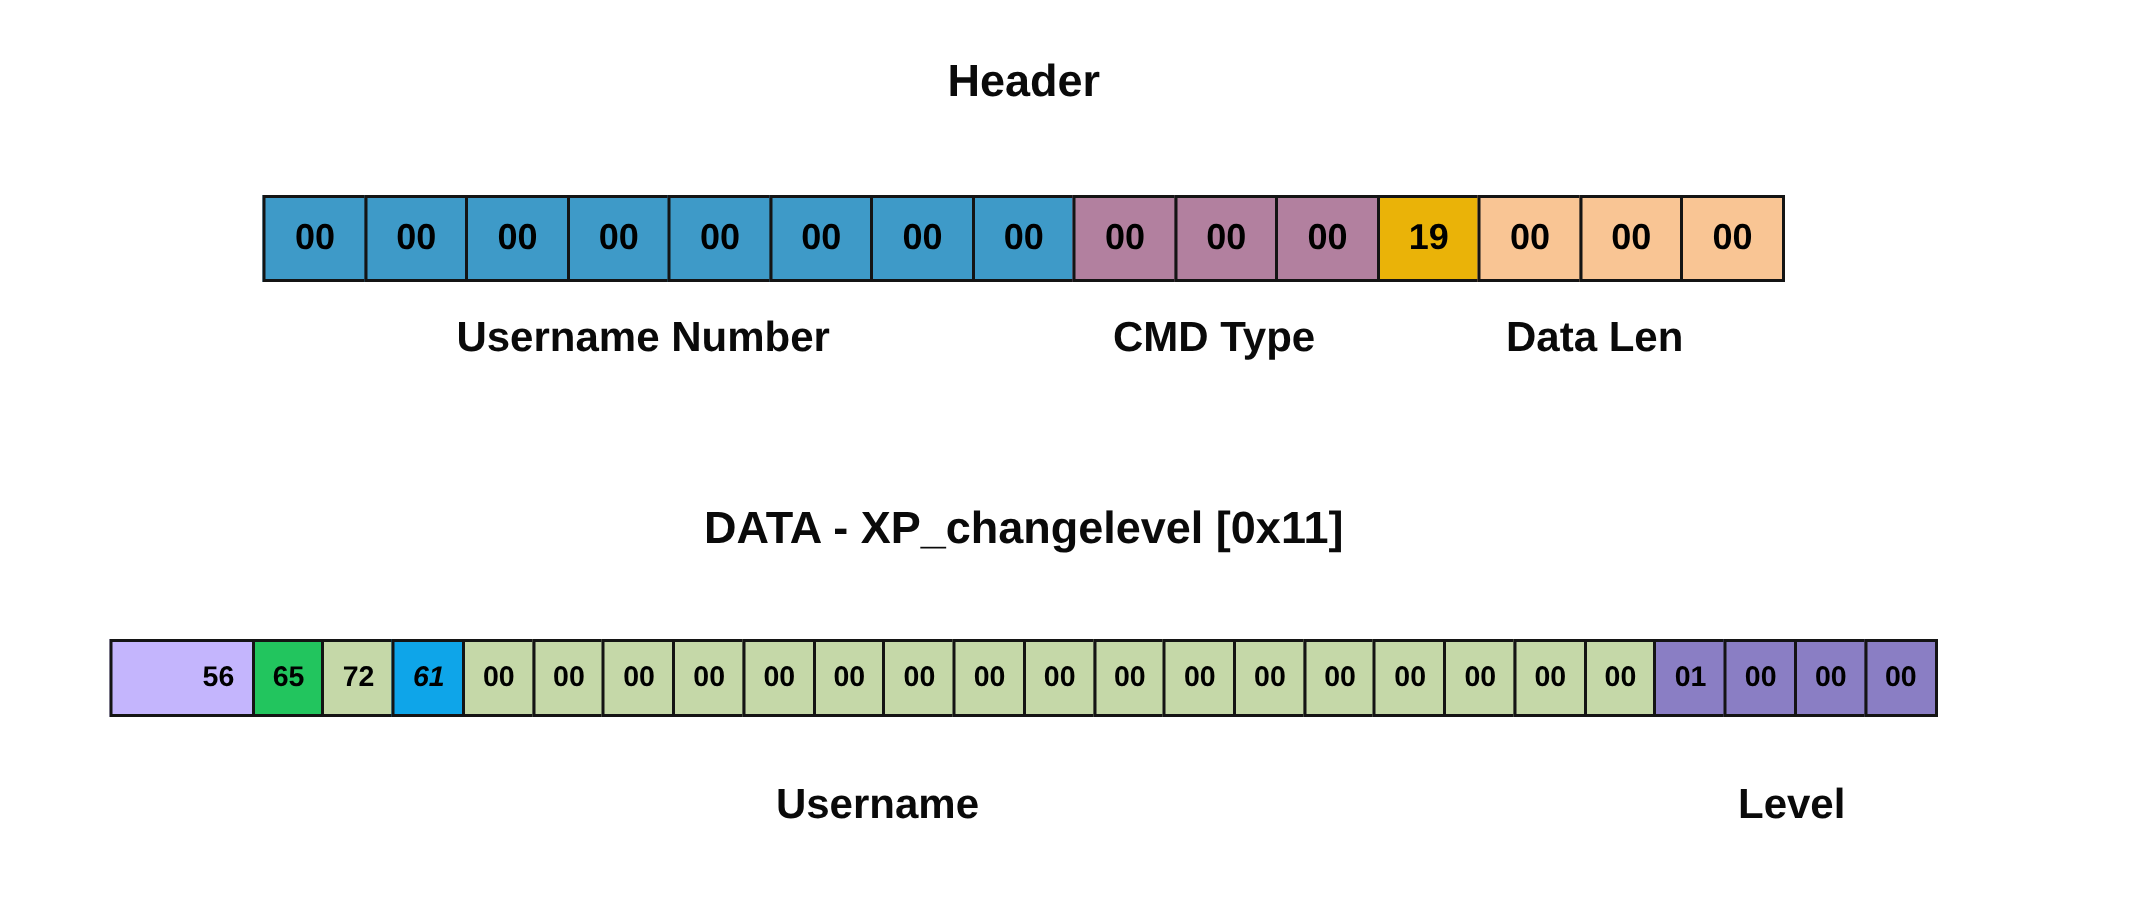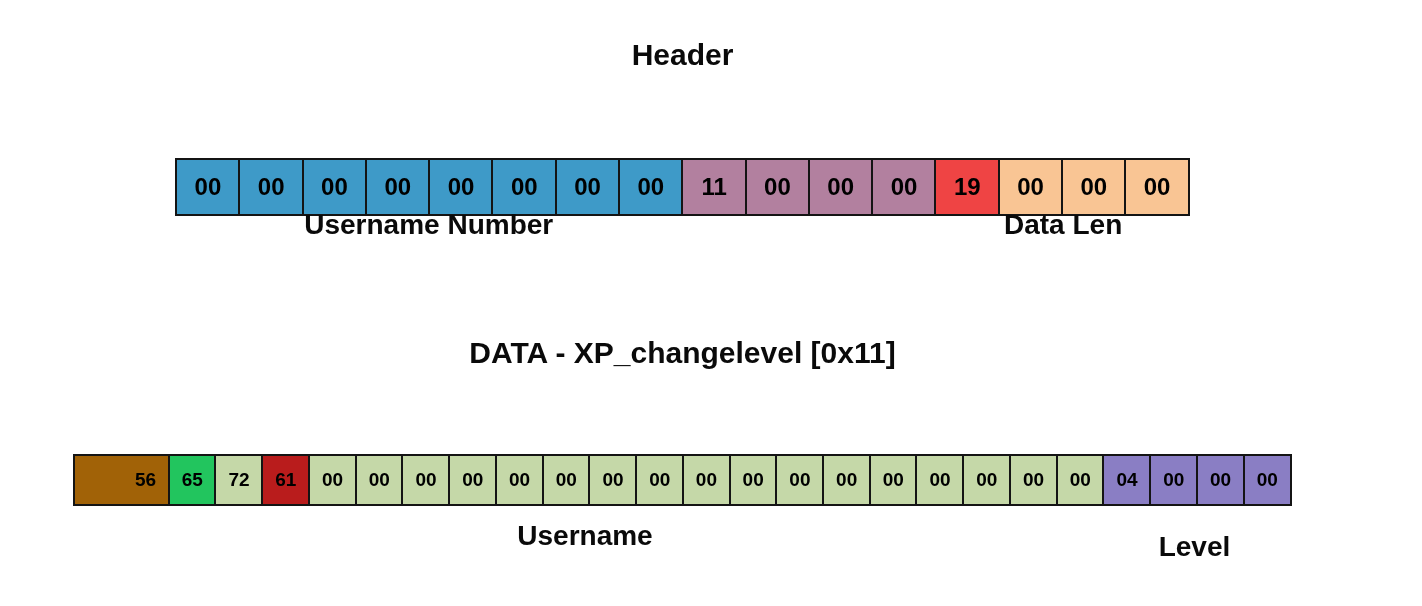--- a/index.html
+++ b/index.html
@@ -32,21 +32,20 @@
   .data-title {
     left: 73px;
     top: 336px;
     width: 1219px;
     font-size: 30px;
   }
   .byte-row {
     position: absolute;
     display: flex;
     box-sizing: border-box;
-    margin-top: 28px;
   }
   .header-row {
     left: 175px;
     top: 130px;
     width: 1015px;
     height: 58px;
     font-size: 24px;
   }
   .data-row {
     left: 73px;
@@ -102,63 +101,63 @@
 
   <div class="byte-row header-row" id="header-row">
       <div class="byte-cell" style="background: rgb(62, 154, 200);">00</div>
       <div class="byte-cell" style="background: rgb(62, 154, 200);">00</div>
       <div class="byte-cell" style="background: rgb(62, 154, 200);">00</div>
       <div class="byte-cell" style="background: rgb(62, 154, 200);">00</div>
       <div class="byte-cell" style="background: rgb(62, 154, 200);">00</div>
       <div class="byte-cell" style="background: rgb(62, 154, 200);">00</div>
       <div class="byte-cell" style="background: rgb(62, 154, 200);">00</div>
       <div class="byte-cell" style="background: rgb(62, 154, 200);">00</div>
-      <div class="byte-cell" style="background: rgb(178, 128, 159);">11</div>
       <div class="byte-cell" style="background: rgb(178, 128, 159);">00</div>
       <div class="byte-cell" style="background: rgb(178, 128, 159);">00</div>
       <div class="byte-cell" style="background: rgb(178, 128, 159);">00</div>
-      <div class="byte-cell" style="background: #ef4444;">19</div>
+      <div class="byte-cell" style="background: #eab308;">19</div>
       <div class="byte-cell" style="background: rgb(249, 197, 148);">00</div>
       <div class="byte-cell" style="background: rgb(249, 197, 148);">00</div>
       <div class="byte-cell" style="background: rgb(249, 197, 148);">00</div>
     </div>
 
   <div class="label-row header-labels" id="header-labels">
       <div class="field-label" style="left: 0%; width: 50%;">Username Number</div>
+      <div class="field-label" style="left: 50%; width: 25%;">CMD Type</div>
       <div class="field-label" style="left: 75%; width: 25%;">Data Len</div>
     </div>
 
   <div class="section-title data-title">DATA - XP_changelevel [0x11]</div>
 
   <div class="byte-row data-row" id="data-row">
-      <div class="byte-cell" style="background: #a16207; padding-left: 48px;">56</div>
+      <div class="byte-cell" style="background: #c4b5fd; padding-left: 48px;">56</div>
       <div class="byte-cell" style="background: #22c55e;">65</div>
       <div class="byte-cell" style="background: rgb(197, 216, 168);">72</div>
-      <div class="byte-cell" style="background: #b91c1c;">61</div>
+      <div class="byte-cell" style="background: #0ea5e9; font-style: italic;">61</div>
       <div class="byte-cell" style="background: rgb(197, 216, 168);">00</div>
       <div class="byte-cell" style="background: rgb(197, 216, 168);">00</div>
       <div class="byte-cell" style="background: rgb(197, 216, 168);">00</div>
       <div class="byte-cell" style="background: rgb(197, 216, 168);">00</div>
       <div class="byte-cell" style="background: rgb(197, 216, 168);">00</div>
       <div class="byte-cell" style="background: rgb(197, 216, 168);">00</div>
       <div class="byte-cell" style="background: rgb(197, 216, 168);">00</div>
       <div class="byte-cell" style="background: rgb(197, 216, 168);">00</div>
       <div class="byte-cell" style="background: rgb(197, 216, 168);">00</div>
       <div class="byte-cell" style="background: rgb(197, 216, 168);">00</div>
       <div class="byte-cell" style="background: rgb(197, 216, 168);">00</div>
       <div class="byte-cell" style="background: rgb(197, 216, 168);">00</div>
       <div class="byte-cell" style="background: rgb(197, 216, 168);">00</div>
       <div class="byte-cell" style="background: rgb(197, 216, 168);">00</div>
       <div class="byte-cell" style="background: rgb(197, 216, 168);">00</div>
       <div class="byte-cell" style="background: rgb(197, 216, 168);">00</div>
       <div class="byte-cell" style="background: rgb(197, 216, 168);">00</div>
-      <div class="byte-cell" style="background: rgb(138, 126, 196);">04</div>
+      <div class="byte-cell" style="background: rgb(138, 126, 196);">01</div>
       <div class="byte-cell" style="background: rgb(138, 126, 196);">00</div>
       <div class="byte-cell" style="background: rgb(138, 126, 196);">00</div>
       <div class="byte-cell" style="background: rgb(138, 126, 196);">00</div>
     </div>
 
   <div class="label-row data-labels" id="data-labels">
       <div class="field-label" style="left: 0%; width: 84%;">Username</div>
-      <div class="field-label" style="left: 84%; width: 16%; margin-top: 11px;">Level</div>
+      <div class="field-label" style="left: 84%; width: 16%;">Level</div>
     </div>
 
 </div>
 
 </body></html>

